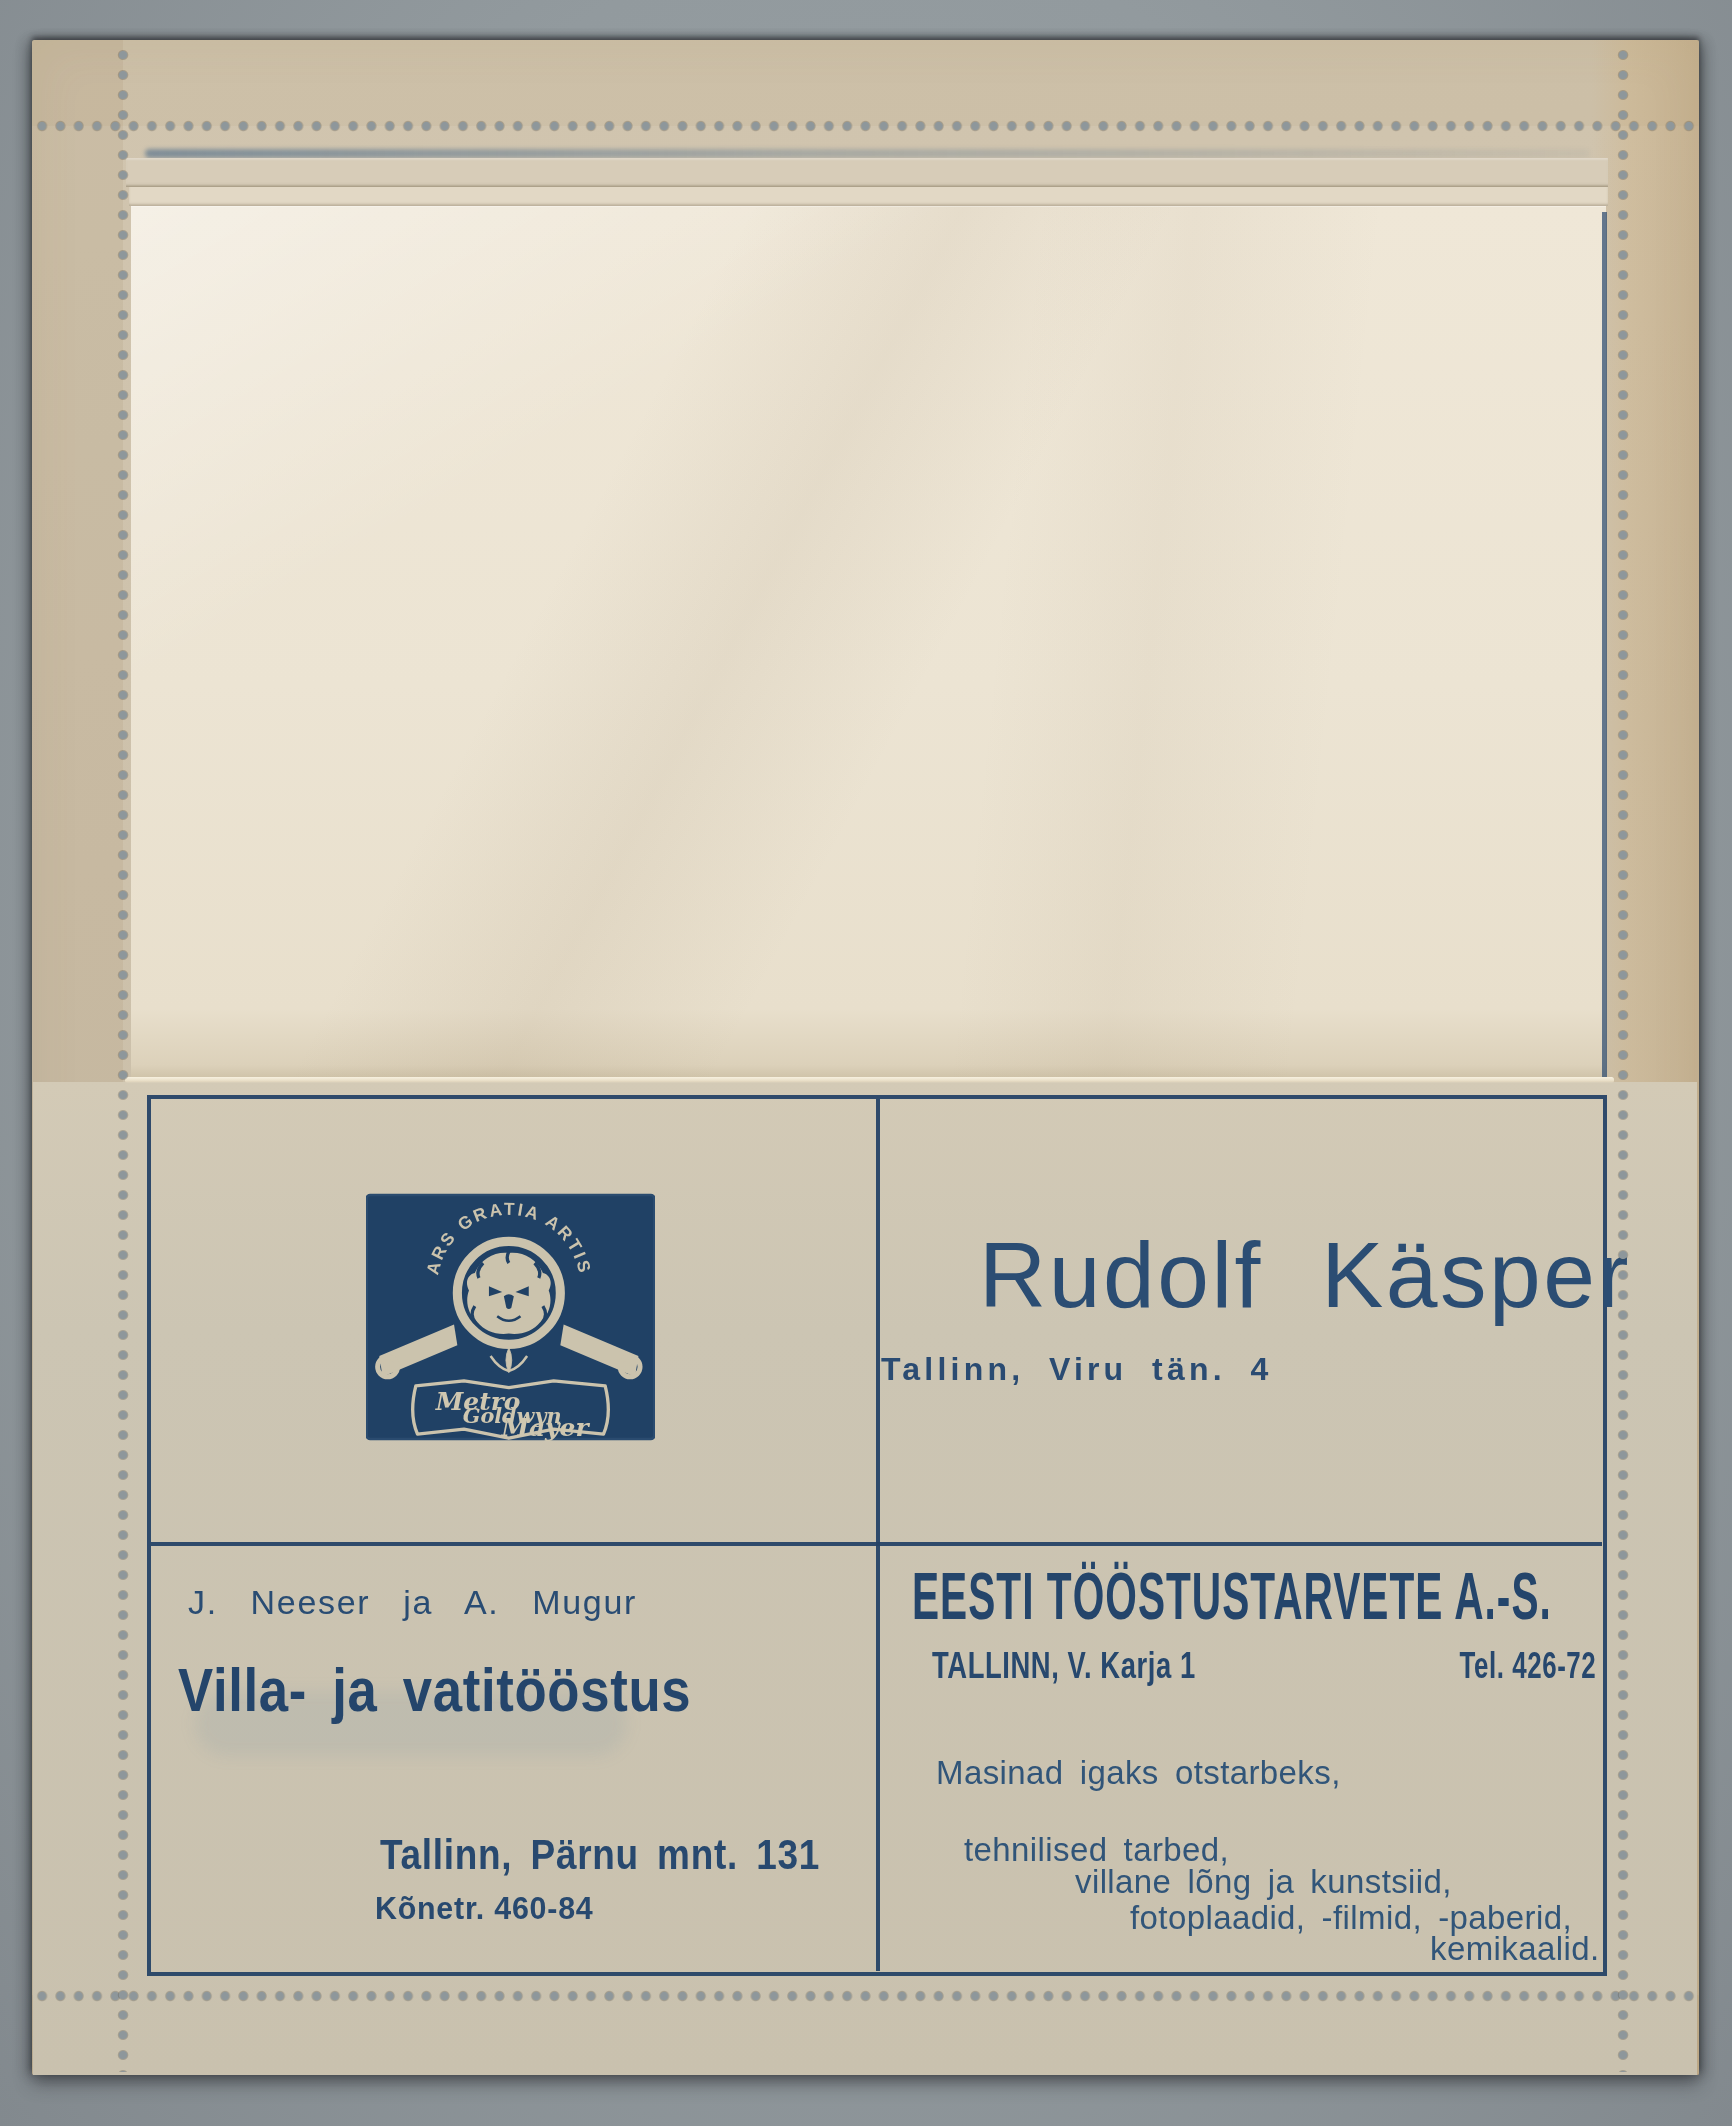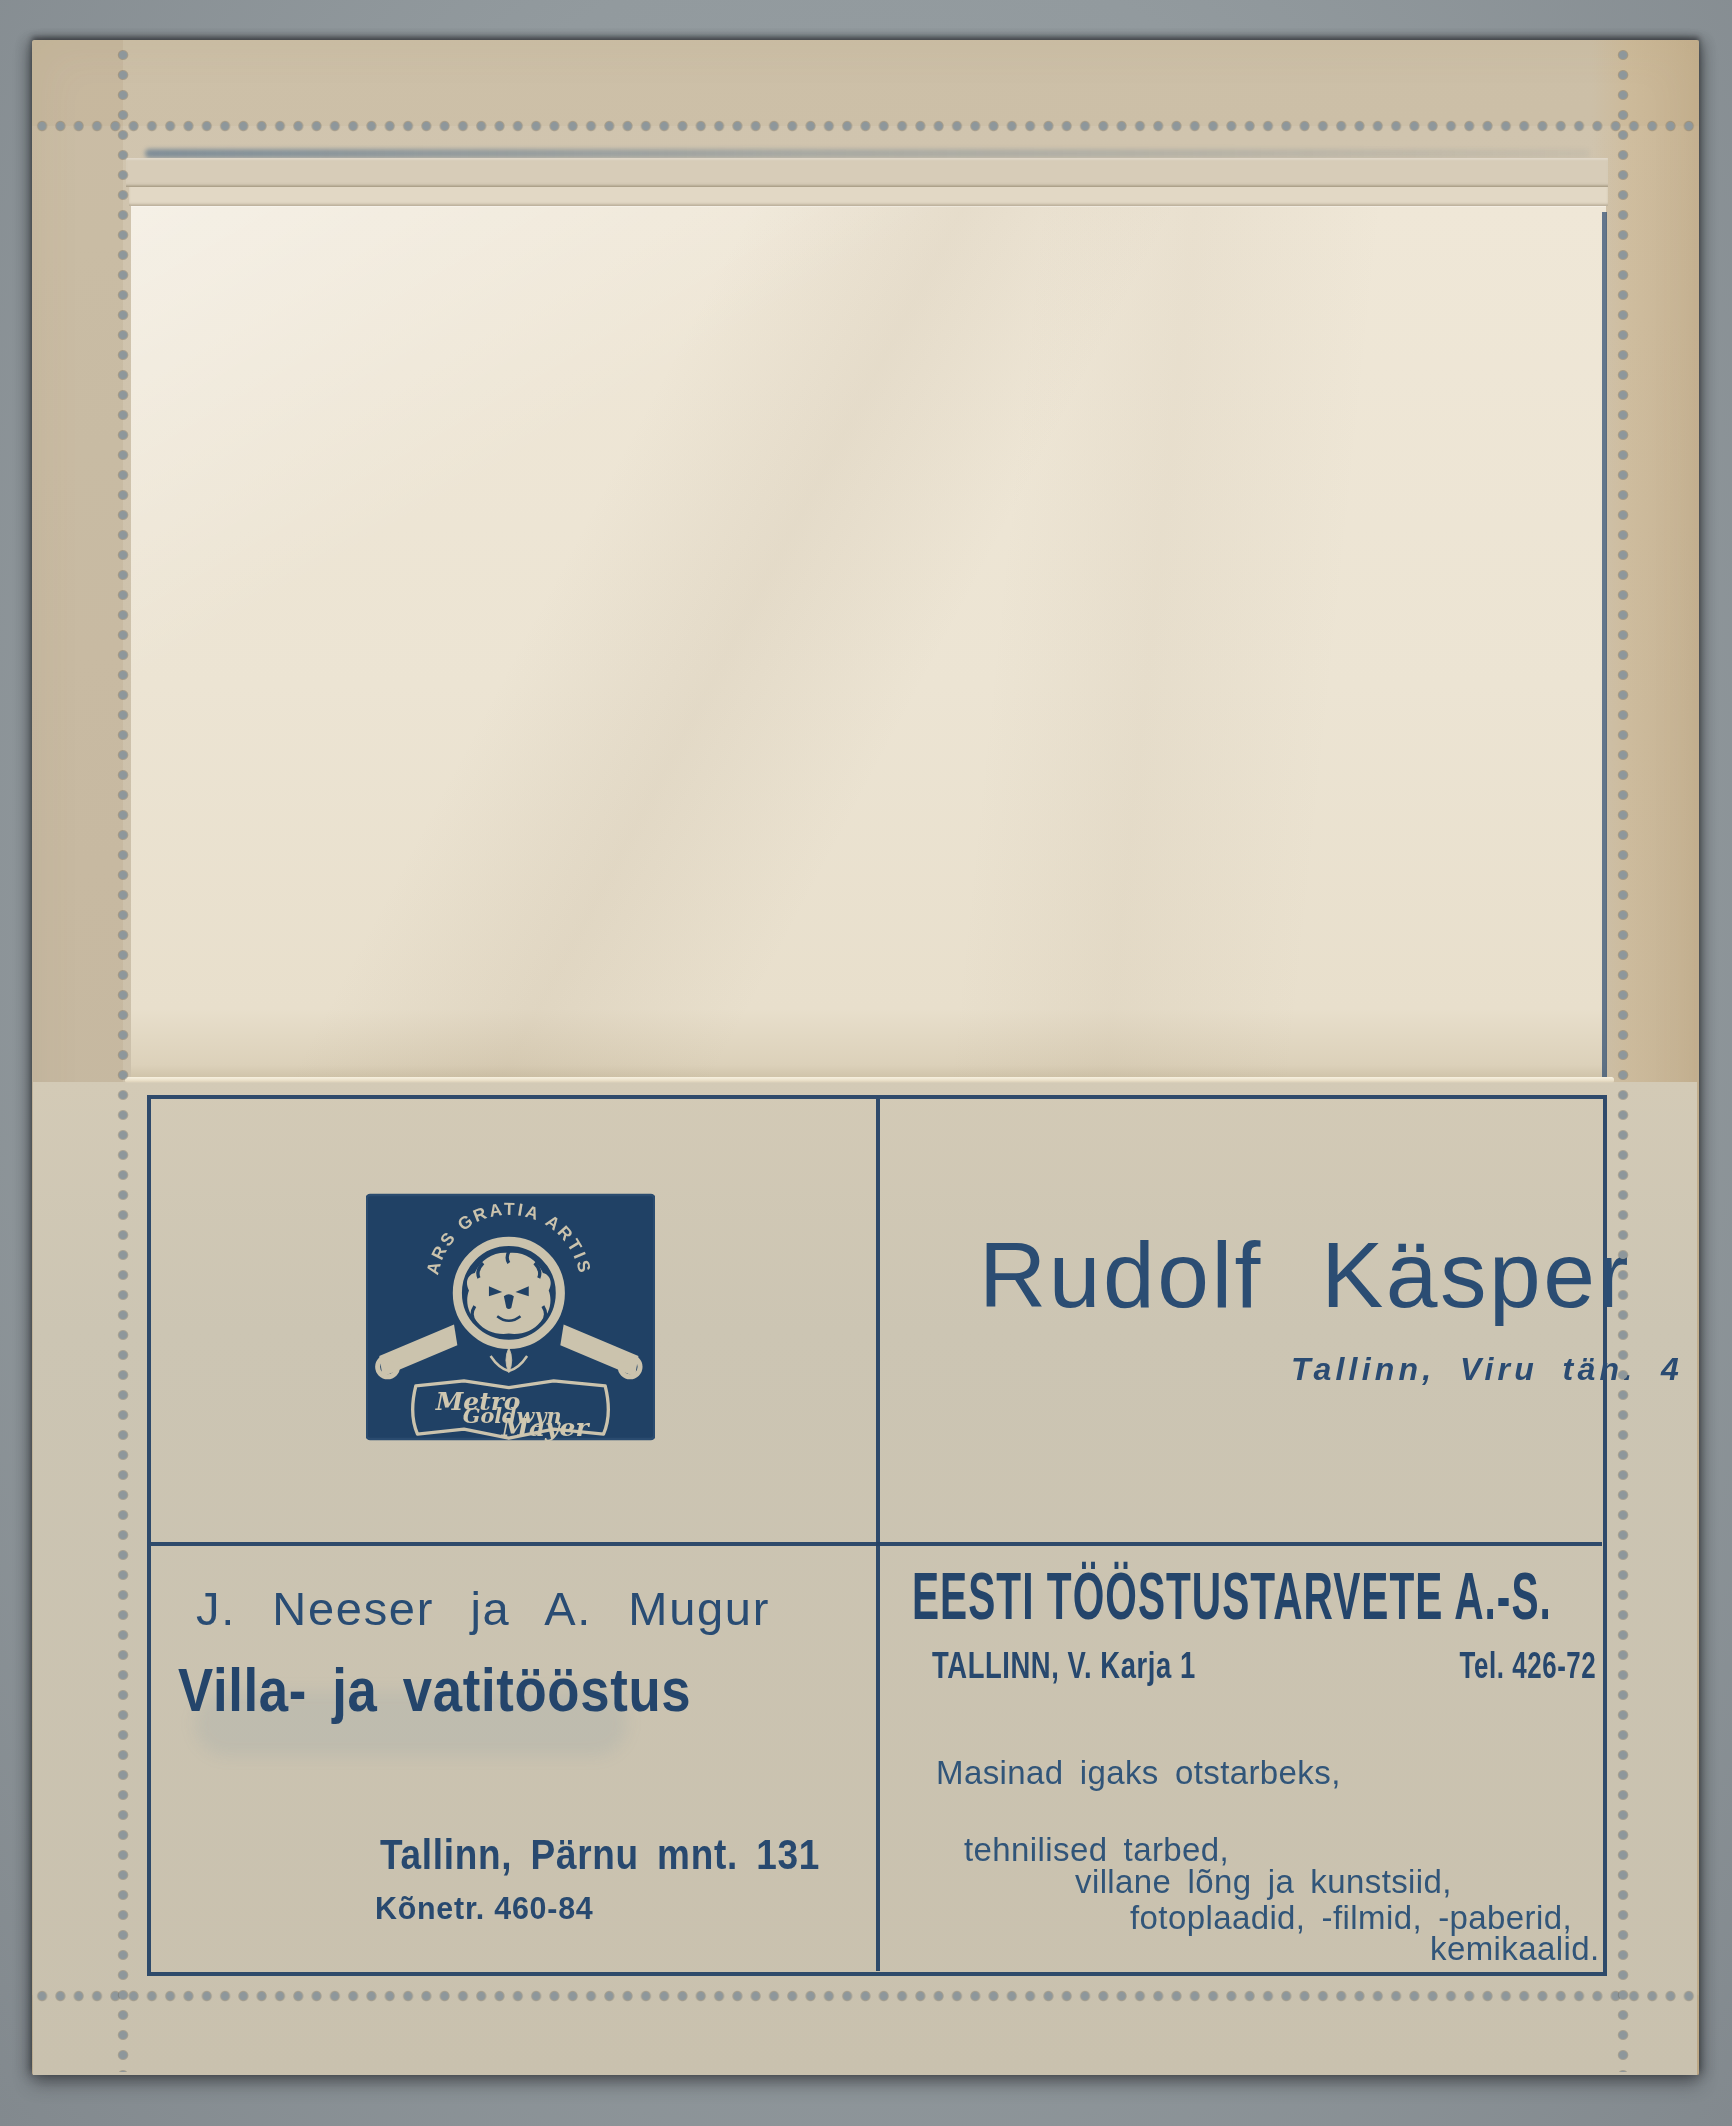--- a/index.html
+++ b/index.html
@@ -66,25 +66,25 @@
     border:4.2px solid rgba(36,66,102,.94); box-sizing:border-box; }
   #divider-v { left:876px; top:1099px; width:4.2px; height:872px; background:rgba(36,66,102,.94); }
   #divider-h { left:151px;  top:1542px; width:1451px; height:4.2px;  background:rgba(36,66,102,.94); }
 
   .ink  { color:#2a4d74; }
   .line { position:absolute; line-height:1; white-space:nowrap; }
 
   
   #kasper-name { left:881px; top:1229px; width:848px; text-align:center;
     font-size:93px; letter-spacing:2.5px; word-spacing:30px; color:#2b4d73; }
-  #kasper-address { left:881px; top:1353px; width:802px; text-align:right;
-    font-size:32px; font-weight:bold; letter-spacing:4.2px; word-spacing:11.6px; color:#2a4b72;font-style:italic; }
-
-  
-  #neeser-owners { left:196px; top:1585px; font-size:47px; letter-spacing:1.7px; word-spacing:21.6px; color:#294c73; }
+  #kasper-address { left:881px; top:1353px; width:802px; text-align:left;
+    font-size:32px; font-weight:bold; letter-spacing:4.2px; word-spacing:11.6px; color:#2a4b72; }
+
+  
+  #neeser-owners { left:188px; top:1585px; font-size:34px; letter-spacing:1.7px; word-spacing:21.6px; color:#294c73; }
   #neeser-business { left:178px; top:1659px; font-size:62px; font-weight:bold; letter-spacing:0.8px;
     word-spacing:11.6px; transform:scaleX(.85); transform-origin:left top; color:#24456b; }
   #neeser-address { left:380px; top:1834px; font-size:42px; font-weight:bold; letter-spacing:0.8px;
     word-spacing:8.3px; transform:scaleX(.88); transform-origin:left top; color:#28496f; }
   #neeser-phone { left:375px; top:1892px; font-size:32px; font-weight:bold; letter-spacing:0.8px;
     transform:scaleX(.95); transform-origin:left top; color:#28496f; }
 
   
   #eesti-company { left:912px; top:1563px; width:1080px; font-size:66px; font-weight:bold;
     letter-spacing:1.7px; transform:scaleX(.615); transform-origin:left top; color:#24456b; }

